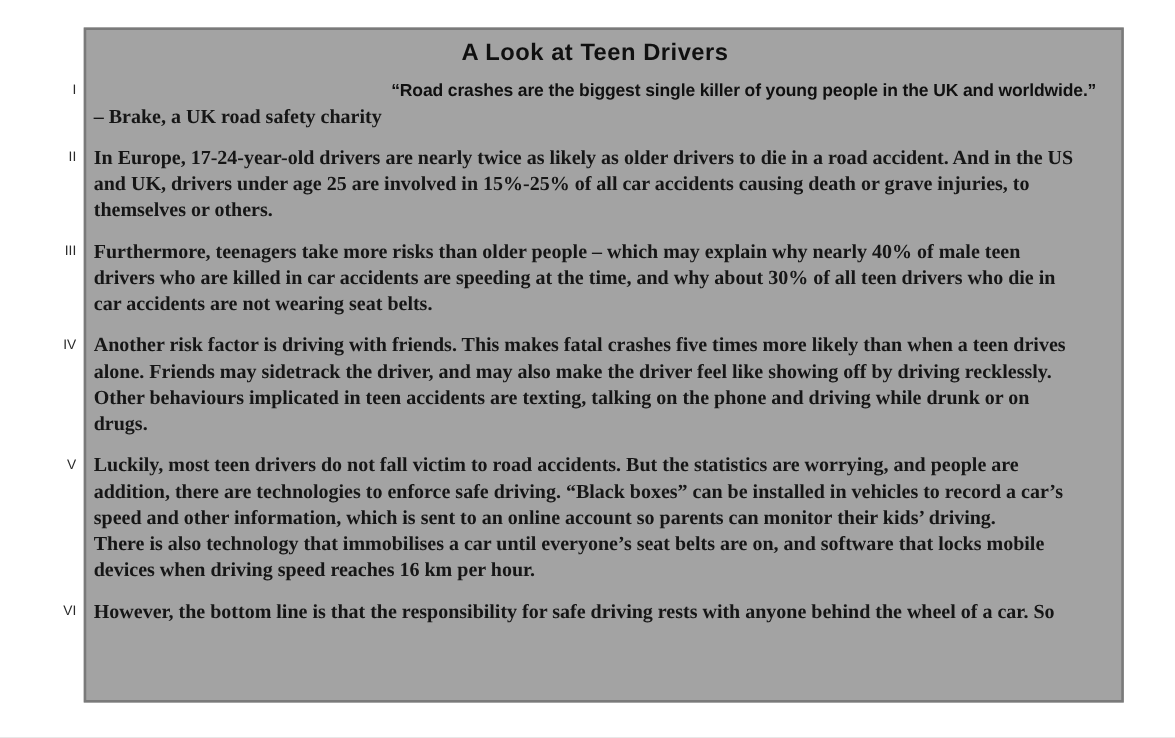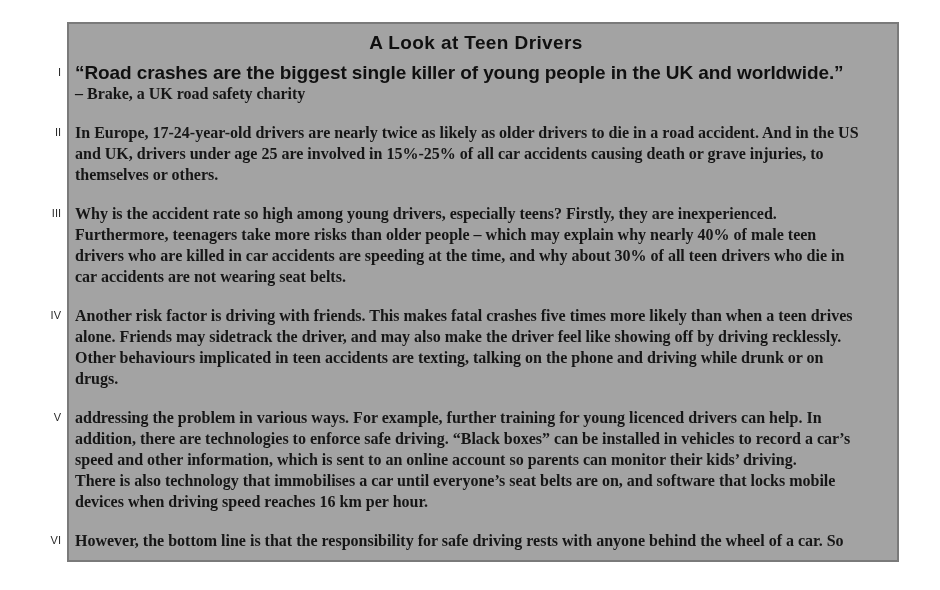--- a/index.html
+++ b/index.html
@@ -32,21 +32,21 @@
     line-height: 22px;
     letter-spacing: 0.4px;
     text-align: center;
     color: #101010;
     margin: 2px 0 8px 0;
   }
   .paragraph-row {
     position: relative;
   }
   .paragraph-row + .paragraph-row {
-    margin-top: 18px;
+    margin-top: 12px;
   }
   .paragraph-numeral {
     position: absolute;
     left: -40px;
     top: 3px;
     width: 26px;
     text-align: right;
     font-family: "Liberation Sans", sans-serif;
     font-size: 11px;
     line-height: 14px;
@@ -55,24 +55,25 @@
   .text-line {
     font-family: "Liberation Serif", serif;
     font-size: 16px;
     line-height: 21px;
     color: #161616;
     font-weight: bold;
   }
   .quote-line {
     font-family: "Liberation Sans", sans-serif;
     font-weight: bold;
-    font-size: 19px;
+    font-size: 14px;
     line-height: 21px;
     letter-spacing: -0.1px;
     color: #101010;
+    text-align: right;
   }
 </style>
 </head>
 <body>
 
 <div class="passage-box">
   <div class="passage-title">A Look at Teen Drivers</div>
   <div id="paragraphs">
       <div class="paragraph-row">
         <span class="paragraph-numeral">I</span>
@@ -85,39 +86,38 @@
         <span class="paragraph-numeral">II</span>
         <div>
           <div class="text-line">In Europe, 17-24-year-old drivers are nearly twice as likely as older drivers to die in a road accident. And in the US</div>
           <div class="text-line">and UK, drivers under age 25 are involved in 15%-25% of all car accidents causing death or grave injuries, to</div>
           <div class="text-line">themselves or others.</div>
         </div>
       </div>
       <div class="paragraph-row">
         <span class="paragraph-numeral">III</span>
         <div>
-          <div class="text-line">Why is the accident rate so high among young drivers, especially teens? Firstly, they are inexperienced.</div>
           <div class="text-line">Furthermore, teenagers take more risks than older people – which may explain why nearly 40% of male teen</div>
           <div class="text-line">drivers who are killed in car accidents are speeding at the time, and why about 30% of all teen drivers who die in</div>
           <div class="text-line">car accidents are not wearing seat belts.</div>
         </div>
       </div>
       <div class="paragraph-row">
         <span class="paragraph-numeral">IV</span>
         <div>
           <div class="text-line">Another risk factor is driving with friends. This makes fatal crashes five times more likely than when a teen drives</div>
           <div class="text-line">alone. Friends may sidetrack the driver, and may also make the driver feel like showing off by driving recklessly.</div>
           <div class="text-line">Other behaviours implicated in teen accidents are texting, talking on the phone and driving while drunk or on</div>
           <div class="text-line">drugs.</div>
         </div>
       </div>
       <div class="paragraph-row">
         <span class="paragraph-numeral">V</span>
         <div>
-          <div class="text-line">addressing the problem in various ways. For example, further training for young licenced drivers can help. In</div>
+          <div class="text-line">Luckily, most teen drivers do not fall victim to road accidents. But the statistics are worrying, and people are</div>
           <div class="text-line">addition, there are technologies to enforce safe driving. “Black boxes” can be installed in vehicles to record a car’s</div>
           <div class="text-line">speed and other information, which is sent to an online account so parents can monitor their kids’ driving.</div>
           <div class="text-line">There is also technology that immobilises a car until everyone’s seat belts are on, and software that locks mobile</div>
           <div class="text-line">devices when driving speed reaches 16 km per hour.</div>
         </div>
       </div>
       <div class="paragraph-row">
         <span class="paragraph-numeral">VI</span>
         <div>
           <div class="text-line">However, the bottom line is that the responsibility for safe driving rests with anyone behind the wheel of a car. So</div>

